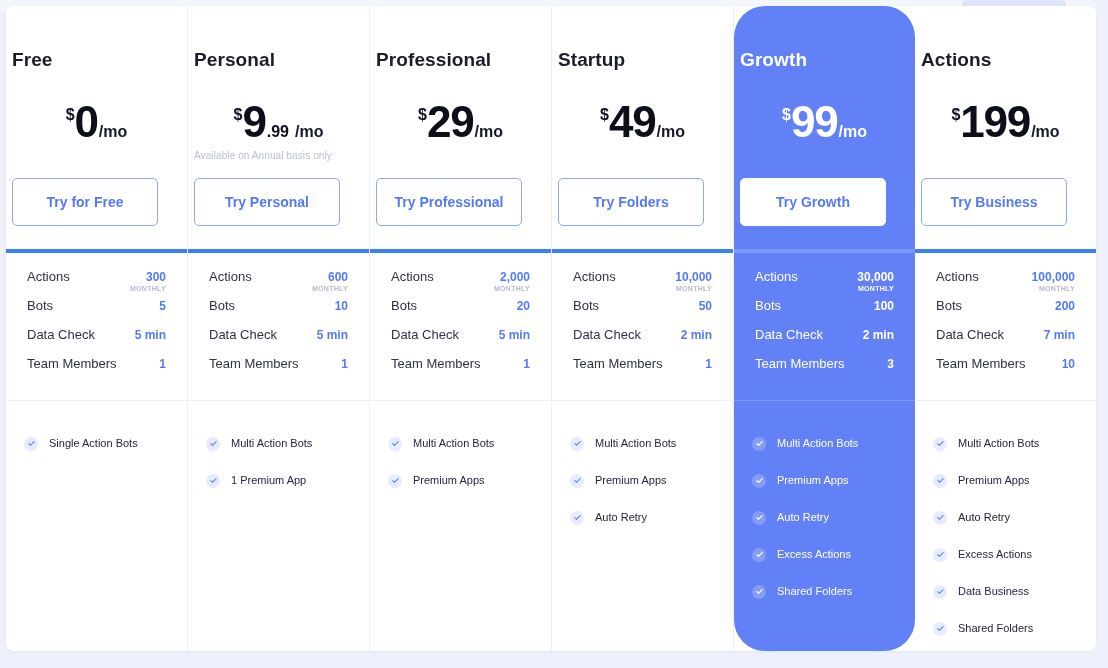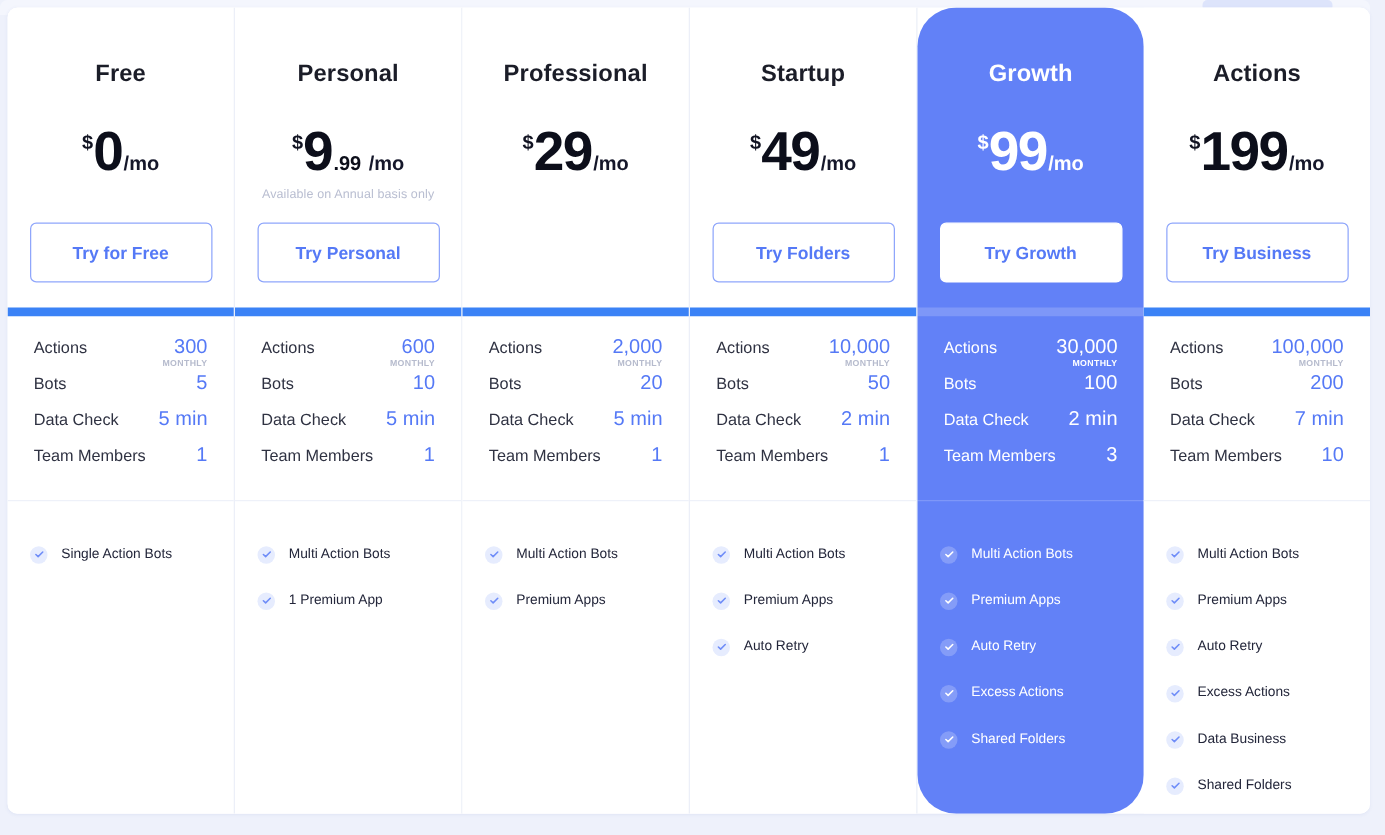--- a/index.html
+++ b/index.html
@@ -73,23 +73,22 @@
     border-right: none;
     border-radius: 31px;
   }
   .plan-col.featured + .plan-col { border-left: none; }
 
   
   .plan-head {
     height: 247px;
     display: flex;
     flex-direction: column;
-    align-items: center;
-    padding: 0 14px;
-    border-bottom: 7px solid #3b82f6;
+    padding: 0 6px;
+    border-bottom: 4px solid #3b82f6;
   }
   .featured .plan-head { border-bottom-color: rgba(255,255,255,0.18); }
 
   .plan-name {
     margin-top: 44px;
     font-size: 19px;
     font-weight: bold;
     color: #1b1d28;
     letter-spacing: .1px;
     line-height: 1;
@@ -188,22 +187,22 @@
     color: #2f3242;
     line-height: 1;
   }
   .featured .spec-label { color: #ffffff; }
 
   .spec-val-wrap {
     text-align: right;
     line-height: 1;
   }
   .spec-value {
-    font-size: 16px;
-    font-weight: normal;
+    font-size: 12px;
+    font-weight: bold;
     color: #5579f6;
     line-height: 1;
     display: block;
     margin-left: 22px;
   }
   .featured .spec-value { color: #ffffff; }
 
   .spec-sub {
     display: block;
     font-size: 7px;
@@ -366,20 +365,21 @@
     </div>
     <div class="plan-col">
       <div class="plan-head">
         <div class="plan-name">Professional</div>
         <div class="price-row">
           <span class="cur">$</span>
           <span class="amount">29</span>
           <span class="per">/mo</span>
         </div>
         <div class="price-note"></div>
+        <button class="cta">Try Professional</button>
       </div>
       <div class="plan-specs">
         <div class="spec-row">
           <span class="spec-label">Actions</span>
           <span class="spec-val-wrap">
             <span class="spec-value">2,000</span>
             <span class="spec-sub">MONTHLY</span>
           </span>
         </div>
         <div class="spec-row">

